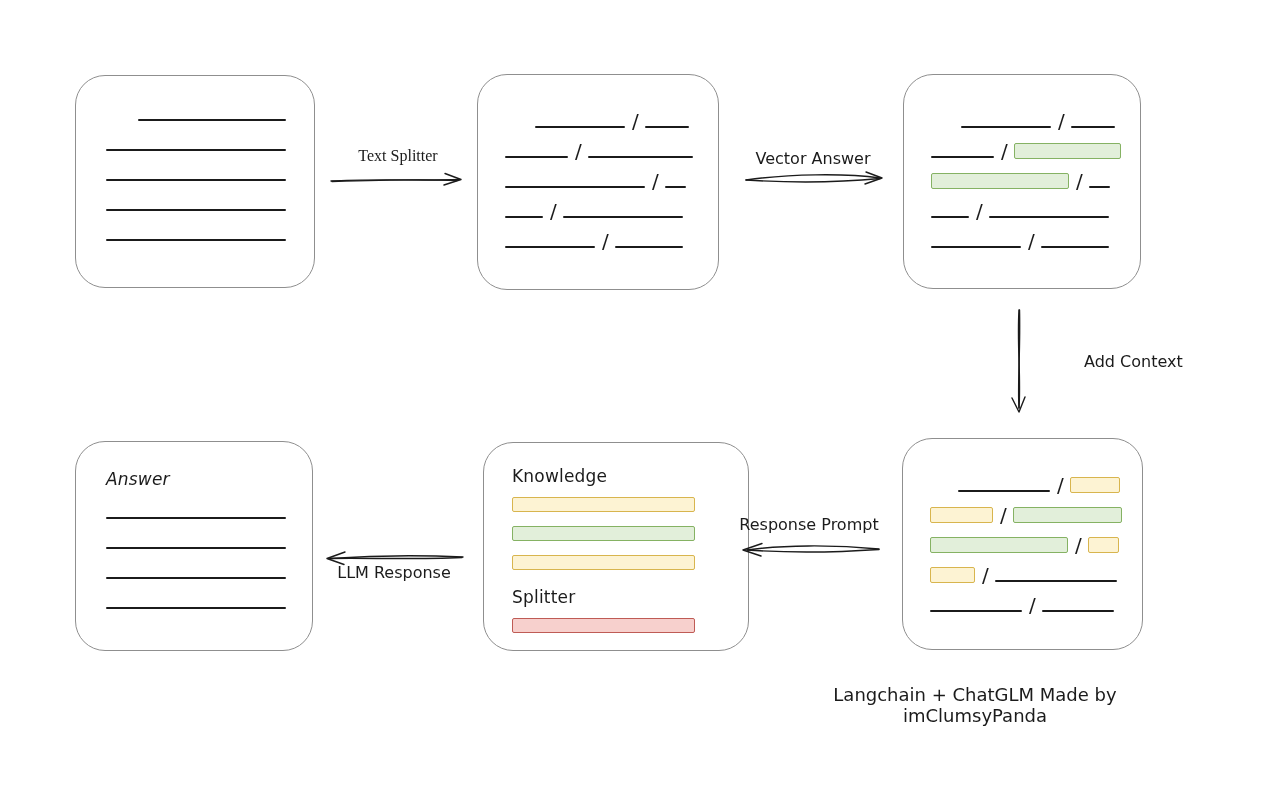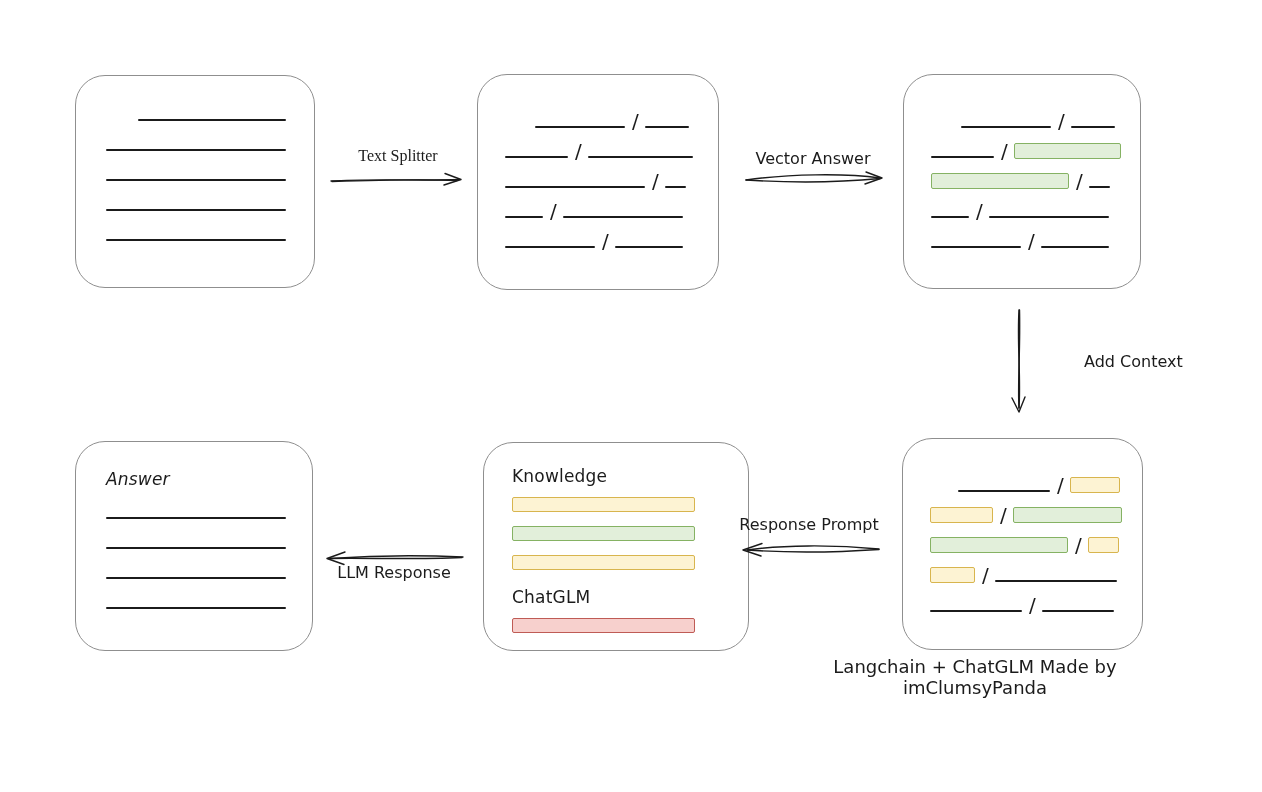--- a/index.html
+++ b/index.html
@@ -53,21 +53,21 @@
   svg.arrow path, svg.arrow polyline {
     fill:none; stroke:var(--ink,#1b1b1b); stroke-width:1.4;
     stroke-linecap:round; stroke-linejoin:round;
   }
   #arrow-text-splitter   { left:329px;  top:170px; }
   #arrow-vector-search   { left:744px;  top:168px; }
   #arrow-add-context     { left:1008px; top:308px; }
   #arrow-generate-prompt { left:737px;  top:540px; }
   #arrow-llm-response    { left:322px;  top:548px; }
 
-  .caption { position:absolute; left:770px; top:656px; width:410px; text-align:center;
+  .caption { position:absolute; left:770px; top:684px; width:410px; text-align:center;
              font-size:18px; color:var(--ink,#1b1b1b); }
 </style>
 </head>
 <body>
 
 <div class="canvas">
 
   <div class="box" id="box-document">
     <div class="rows doc-rows">
         <div class="row">
@@ -188,21 +188,21 @@
         <div class="row">
           <span class="seg-rect yellow" style="width: 183px;"></span>
         </div>
         <div class="row">
           <span class="seg-rect green" style="width: 183px;"></span>
         </div>
         <div class="row">
           <span class="seg-rect yellow" style="width: 183px;"></span>
         </div>
       </div>
-    <div class="heading question">ChatGLM</div>
+    <div class="heading question">Splitter</div>
     <div class="rows bars">
         <div class="row">
           <span class="seg-rect red" style="width: 183px;"></span>
         </div>
       </div>
   </div>
 
   <div class="box" id="box-answer">
     <div class="heading">Answer</div>
     <div class="rows answer-rows">

